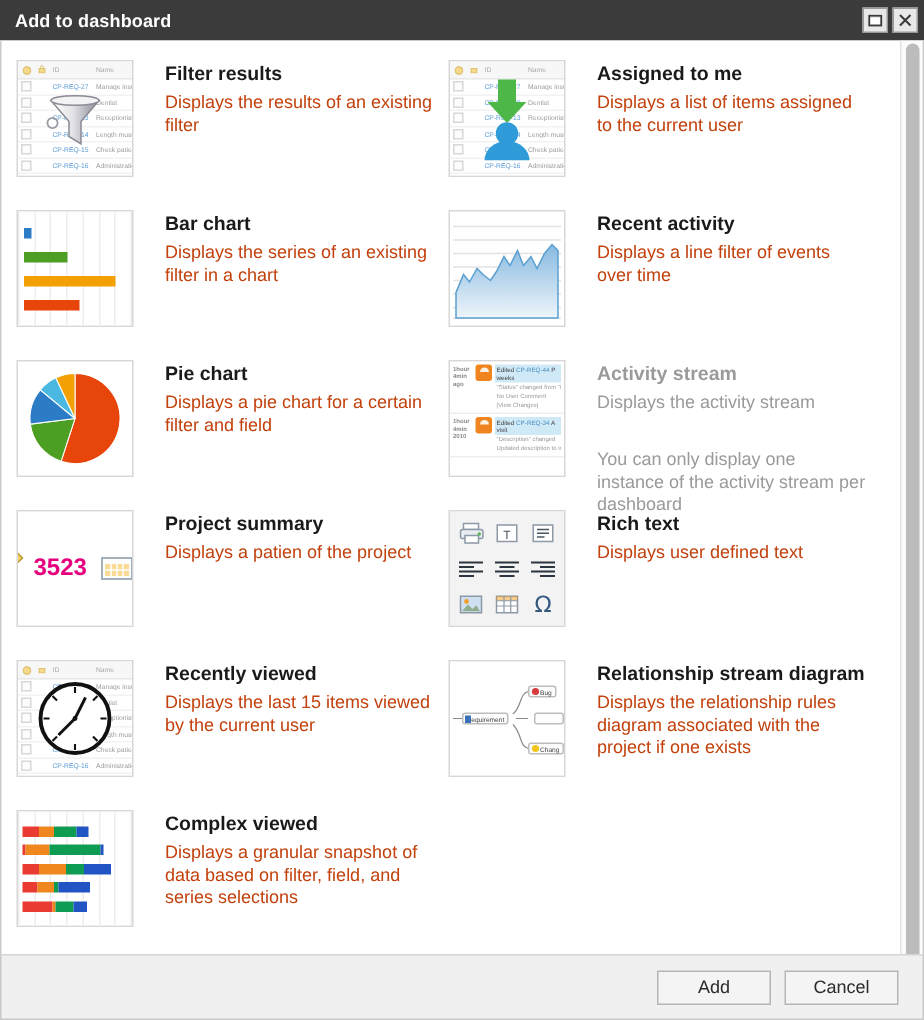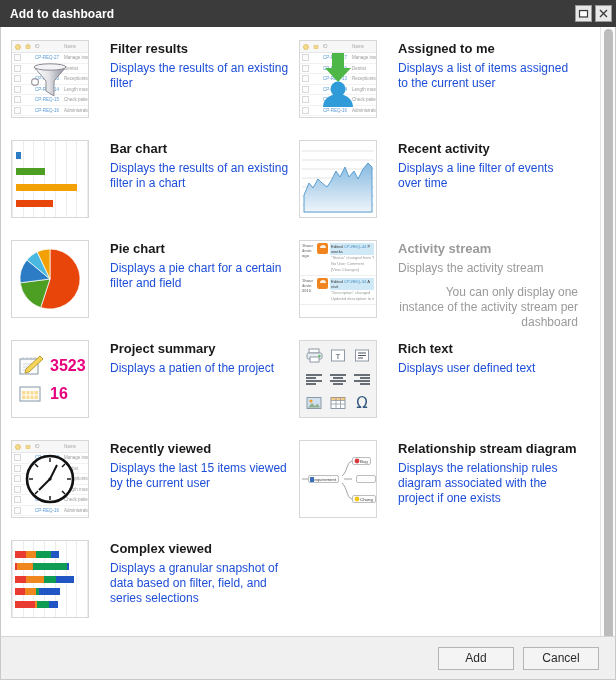--- a/index.html
+++ b/index.html
@@ -87,29 +87,28 @@
   }
   .gadget-title {
     font-size: 13px;
     font-weight: bold;
     color: #1a1a1a;
     line-height: 15px;
     margin-bottom: 5px;
   }
   .gadget-desc {
     font-size: 12px;
-    color: #1d4ed8;
+    color: #c2410c;
     line-height: 15px;
   }
   .gadget-note {
     font-size: 12px;
     color: #9a9a9a;
     line-height: 15px;
-    margin-top: 9px;
-    text-align: right;
+    margin-top: 23px;
   }
   .disabled .gadget-title { color: #9a9a9a; }
   .disabled .gadget-desc  { color: #9a9a9a; }
 
   
   .scrollbar {
     position: absolute;
     top: 0; right: 0;
     width: 15px; height: 100%;
     background: #fbfbfb;
@@ -206,21 +205,21 @@
   
   .rel { width:100%; height:100%; position:relative; background:#fff; }
   .rel-node {
     position:absolute; background:#fdfdfd; border:1px solid #bdbdbd;
     border-radius:2px; font-size:4.4px; color:#444;
     display:flex; align-items:center; padding:1px 2px; height:8px; box-sizing:border-box;
     white-space:nowrap;
   }
 
   
-  .ps { width:100%; height:100%; background:#fff; display:flex; flex-direction:column;
+  .ps { width:100%; height:100%; background:#fff; display:flex; flex-direction:row;
         justify-content:center; padding-left:6px; box-sizing:border-box; gap:8px;}
   .ps-row { display:flex; align-items:center; gap:6px; }
   .ps-num { font-size:16px; font-weight:bold; color:#e6007e; }
 
   
   .cc { width:100%; height:100%; background:#fff; position:relative;
         display:flex; flex-direction:column; justify-content:space-evenly; padding:4px 3px; box-sizing:border-box;}
   .cc-bar { display:flex; height:7px; }
   .cc-seg { height:100%; }
   .cc-grid { position:absolute; left:0; top:0; right:0; bottom:0; display:flex; justify-content:space-between; }
@@ -451,21 +450,21 @@
               <div style="position:absolute;left:4px;top:6px;right:4px;bottom:6px;display:flex;flex-direction:column;justify-content:space-around;">
                   <div style="height: 7px; background: rgb(43, 124, 196); width: 8%;"></div>
                   <div style="height: 7px; background: rgb(77, 159, 36); width: 42%;"></div>
                   <div style="height: 7px; background: rgb(242, 160, 4); width: 90%;"></div>
                   <div style="height: 7px; background: rgb(232, 69, 10); width: 55%;"></div>
                 </div>
             </div>
           </div>
           <div class="gadget-text">
             <div class="gadget-title">Bar chart</div>
-            <div class="gadget-desc">Displays the results of an existing filter in a chart</div>
+            <div class="gadget-desc">Displays the series of an existing filter in a chart</div>
           </div>
         </div>
 
         <div class="gadget">
           <div class="thumb">
             <svg width="76" height="76" viewBox="0 0 76 76">
               <defs>
                 <linearGradient id="ag" x1="0" y1="0" x2="0" y2="1">
                   <stop offset="0" stop-color="#86b9e0"></stop>
                     <stop offset="1" stop-color="#eef5fb"></stop>

